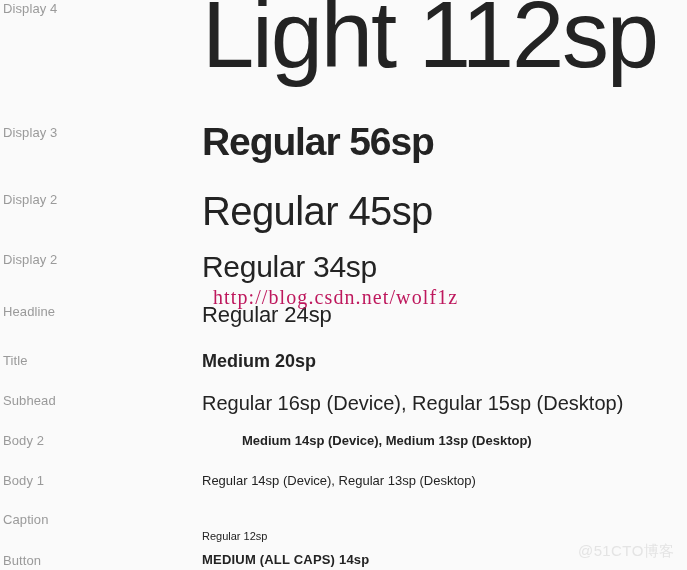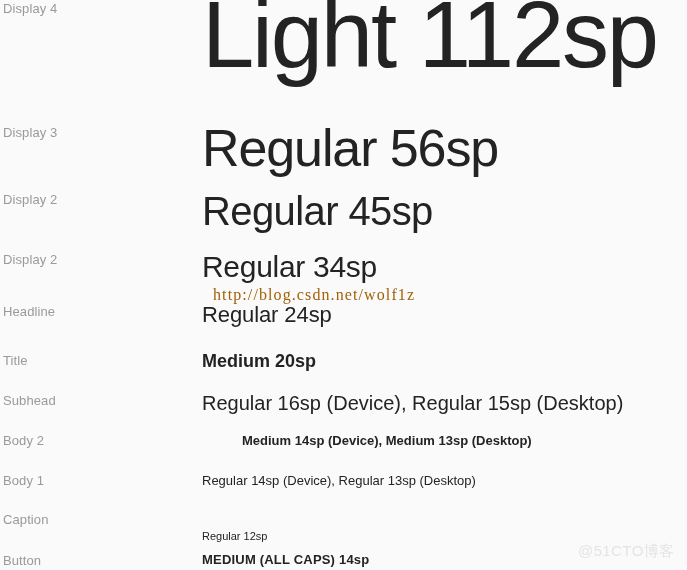--- a/index.html
+++ b/index.html
@@ -50,22 +50,22 @@
     line-height: 1;
   }
 
   
   .s-display4 {
     font-size: 94px;
     font-weight: 300;
     letter-spacing: -2.2px;
   }
   .s-display3 {
-    font-size: 52px;
-    font-weight: 400;
+    font-size: 39px;
+    font-weight: 700;
     letter-spacing: -1.1px;
   }
   .s-display2 {
     font-size: 40px;
     font-weight: 400;
     letter-spacing: -0.6px;
   }
   .s-display1 {
     font-size: 30px;
     font-weight: 400;
@@ -109,23 +109,23 @@
     font-weight: 700;
     letter-spacing: 0.2px;
   }
 
   
   #watermark-url {
     position: absolute;
     left: 213px;
     top: 286px;
     font-family: "Liberation Serif", serif;
-    font-size: 16px;
+    font-size: 20px;
     letter-spacing: 1.1px;
-    color: #a16207;
+    color: #be185d;
     white-space: nowrap;
     pointer-events: none;
   }
 
   #watermark-site {
     position: absolute;
     left: 578px;
     top: 542px;
     font-size: 15px;
     color: #e4e4e4;

